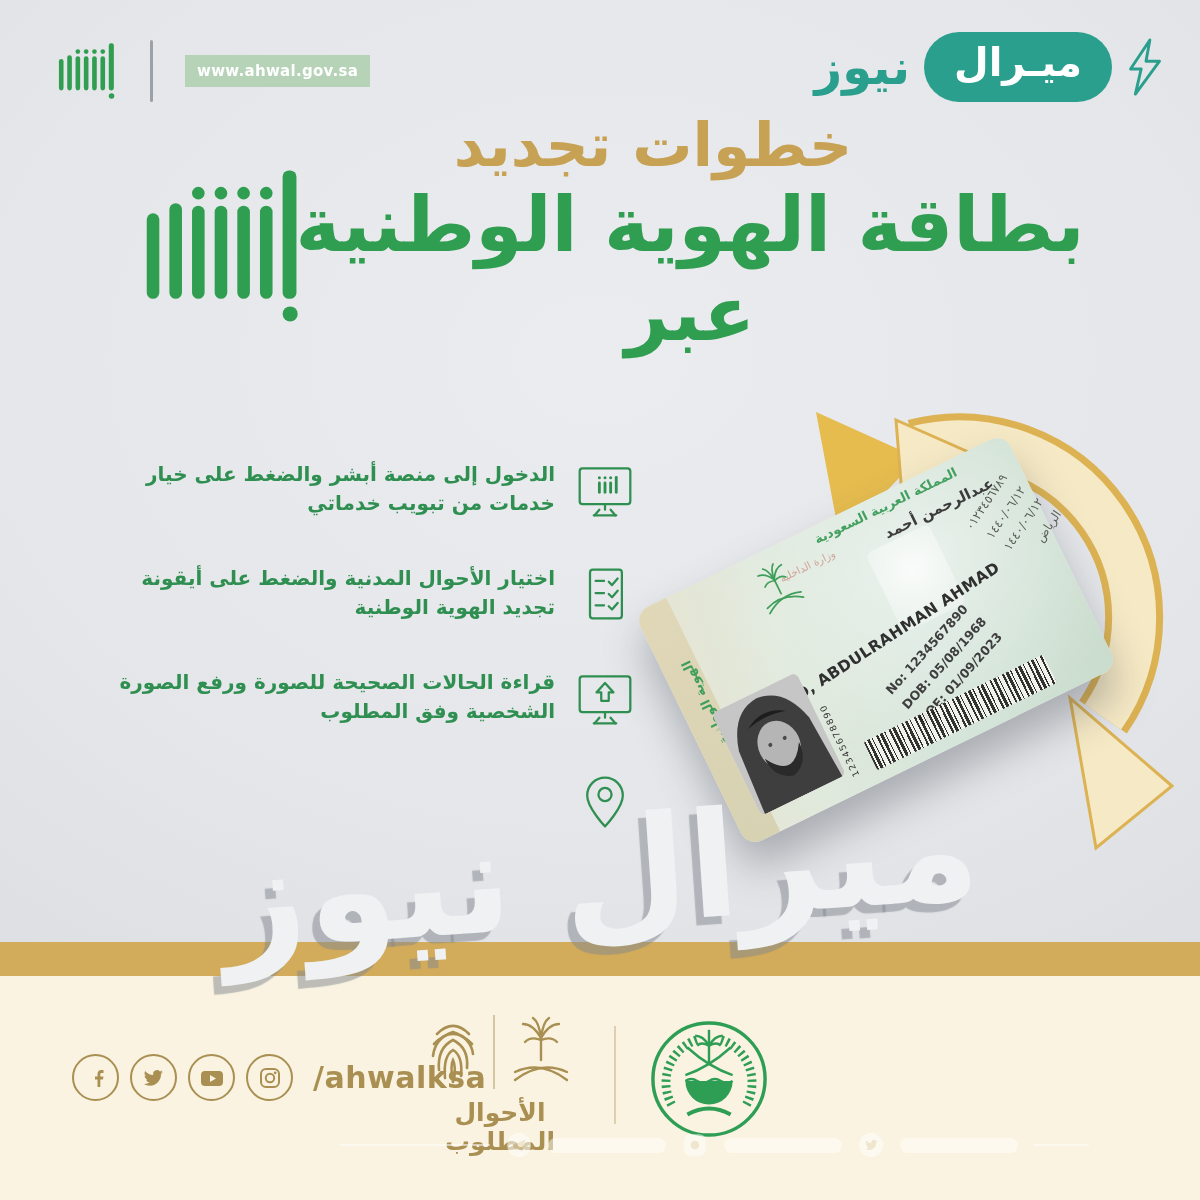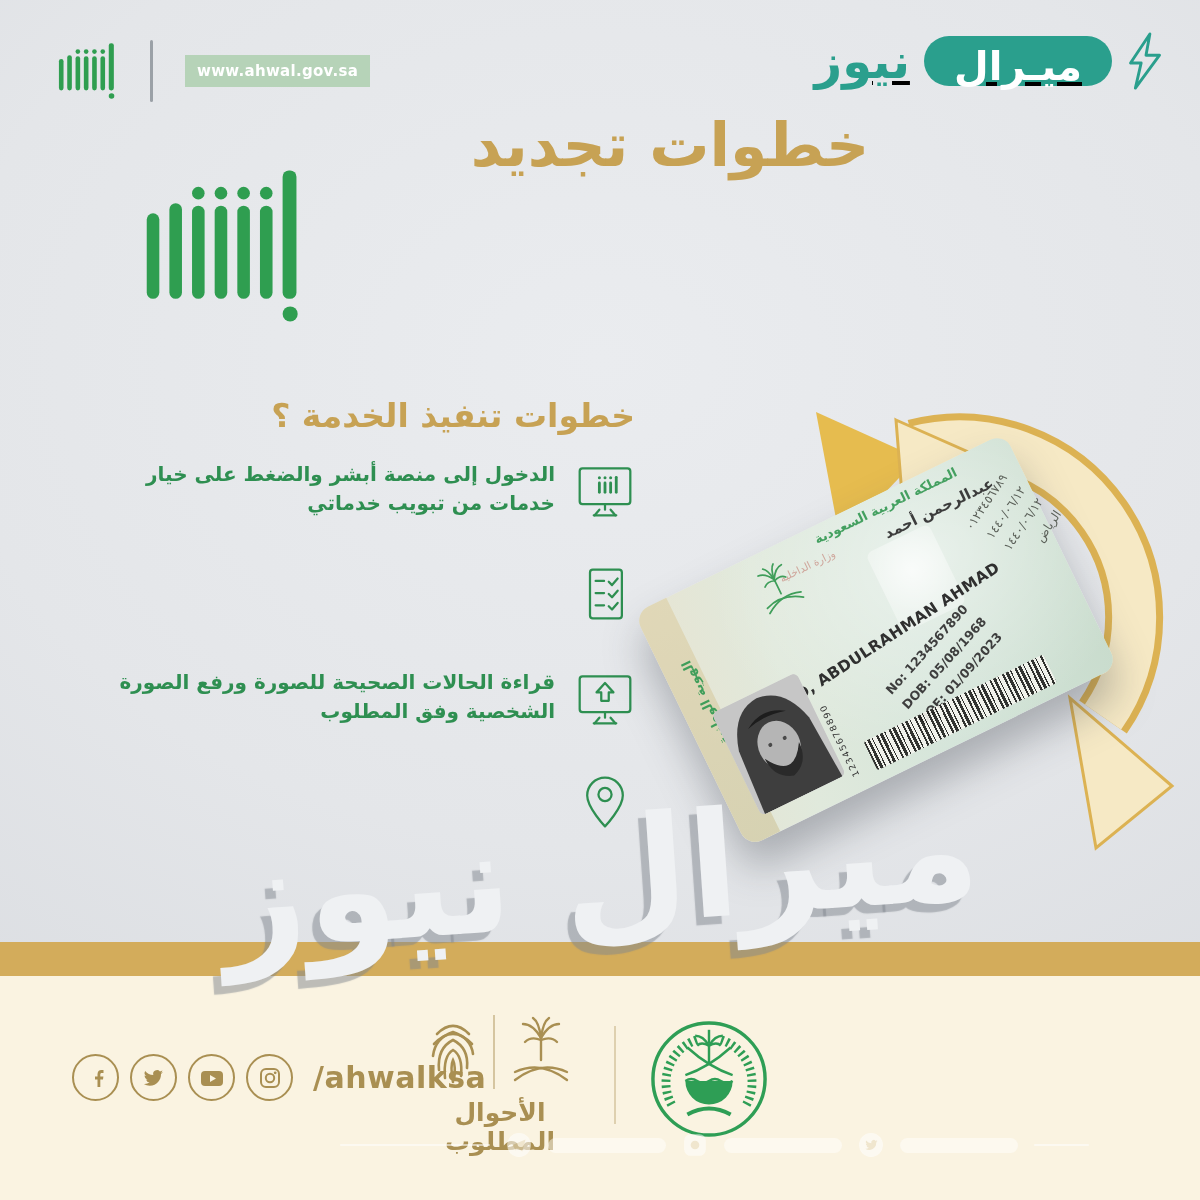--- a/index.html
+++ b/index.html
@@ -6,26 +6,26 @@
   .poster{
     position:relative;width:1200px;height:1200px;overflow:hidden;
     font-family:"DejaVu Sans",sans-serif;
     background:radial-gradient(120% 90% at 50% 30%, #eaecef 0%, var(--bg_gray,#e4e6e9) 45%, #d4d7dc 100%);
   }
   
   .ahwal-top{position:absolute;left:58px;top:40px;display:flex;align-items:center;gap:32px;}
   .absher-sm{width:60px;height:62px;}
   .vdiv{width:3px;height:62px;background:#9ba1a7;border-radius:2px;}
   .url-badge{background:#b6d3b8;color:#fff;font-size:15px;font-weight:bold;padding:7px 12px;letter-spacing:.3px;}
-  .news-logo{position:absolute;right:34px;top:32px;display:flex;align-items:center;gap:14px;text-decoration:underline;}
+  .news-logo{position:absolute;right:34px;top:32px;display:flex;align-items:center;gap:14px;}
   .news-suffix{color:var(--teal,#2a9f8d);font-size:48px;font-weight:800;}
-  .news-pill{background:var(--teal,#2a9f8d);color:#fff;font-size:40px;font-weight:800;padding:10px 30px 0;border-radius:48px;line-height:1;}
+  .news-pill{background:var(--teal,#2a9f8d);color:#fff;font-size:40px;font-weight:800;padding:10px 30px 20px;border-radius:48px;line-height:1;}
   .bolt{width:40px;height:58px;}
   
-  .title-line1{position:absolute;top:110px;left:240px;width:860px;text-align:center;font-size:60px;font-weight:700;color:var(--gold,#c7a254);direction:rtl;}
+  .title-line1{position:absolute;top:110px;left:223px;width:860px;text-align:center;font-size:60px;font-weight:700;color:var(--gold,#c7a254);direction:rtl;}
   .title-line2{position:absolute;top:180px;left:250px;width:880px;text-align:center;font-size:76px;font-weight:800;color:var(--green,#2f9e50);direction:rtl;}
   .absher-big{position:absolute;left:126px;top:168px;width:200px;height:156px;}
   
   .steps-heading{position:absolute;top:396px;right:565px;font-size:33px;font-weight:800;color:var(--gold,#c7a254);direction:rtl;}
   .step{position:absolute;right:565px;width:530px;display:flex;direction:rtl;gap:20px;align-items:flex-start;}
   .s1{top:460px}.s2{top:564px}.s3{top:668px}.s4{top:772px}
   .step-icon{flex:0 0 auto;width:60px;height:60px;}
   .step-text{font-size:20px;font-weight:700;color:var(--step_green,#2e8f51);line-height:1.45;text-align:right;width:455px;}
   
   .card-scene{position:absolute;left:650px;top:382px;width:530px;height:470px;z-index:4;}
@@ -105,38 +105,38 @@
 
   <div class="news-logo">
     <span class="news-suffix">نيوز</span>
     <span class="news-pill">ميـرال</span>
     <svg class="bolt" viewBox="0 0 40 60">
       <polygon points="24,2 4,32 15,32 9,58 34,24 20,24" fill="none" stroke="#2a9f8d" stroke-width="3" stroke-linejoin="round"></polygon>
     </svg>
   </div>
 
   <div class="title-line1">خطوات تجديد</div>
+  <div class="title-line2">بطاقة الهوية الوطنية عبر</div>
   <svg class="absher-big" viewBox="0 0 130 124">
     <g fill="#2f9e50">
       <rect x="2" y="36" width="10" height="68" rx="5"></rect>
       <rect x="20" y="28" width="10" height="76" rx="5"></rect>
       <circle cx="43" cy="20" r="5"></circle>
         <rect x="38" y="30" width="10" height="74" rx="5"></rect>
       <circle cx="61" cy="20" r="5"></circle>
         <rect x="56" y="30" width="10" height="74" rx="5"></rect>
       <circle cx="79" cy="20" r="5"></circle>
         <rect x="74" y="30" width="10" height="74" rx="5"></rect>
       <circle cx="97" cy="20" r="5"></circle>
         <rect x="92" y="30" width="10" height="74" rx="5"></rect>
       <rect x="110" y="2" width="11" height="102" rx="5"></rect>
       <circle cx="116" cy="116" r="6"></circle>
     </g>
   </svg>
 
-  <div class="steps-heading">خطوات تنفيذ الخدمة ؟</div>
 
   <div class="step s1">
     <svg class="step-icon" viewBox="0 0 64 64">
       <g stroke="#2e8f51" stroke-width="2.4" fill="none" stroke-linecap="round">
         <rect x="5" y="9" width="54" height="38" rx="3"></rect>
         <path d="M32 47 v6"></path>
           <path d="M20 59 h24"></path>
           <path d="M26 53 l-5 6"></path>
           <path d="M38 53 l5 6"></path>
       </g>
@@ -158,20 +158,21 @@
       <g stroke="#2e8f51" stroke-width="2.4" fill="none" stroke-linecap="round" stroke-linejoin="round">
         <rect x="16" y="6" width="34" height="52" rx="3"></rect>
         <path d="M22 18 h9"></path>
           <path d="M36 19 l3.5 3.5 6-7"></path>
         <path d="M22 31 h9"></path>
           <path d="M36 32 l3.5 3.5 6-7"></path>
         <path d="M22 44 h9"></path>
           <path d="M36 45 l3.5 3.5 6-7"></path>
       </g>
     </svg>
+    <div class="step-text">اختيار الأحوال المدنية والضغط على أيقونة تجديد الهوية الوطنية</div>
   </div>
 
   <div class="step s3">
     <svg class="step-icon" viewBox="0 0 64 64">
       <g stroke="#2e8f51" stroke-width="2.4" fill="none" stroke-linecap="round" stroke-linejoin="round">
         <rect x="5" y="9" width="54" height="38" rx="3"></rect>
         <path d="M32 47 v6"></path>
           <path d="M20 59 h24"></path>
           <path d="M26 53 l-5 6"></path>
           <path d="M38 53 l5 6"></path>

